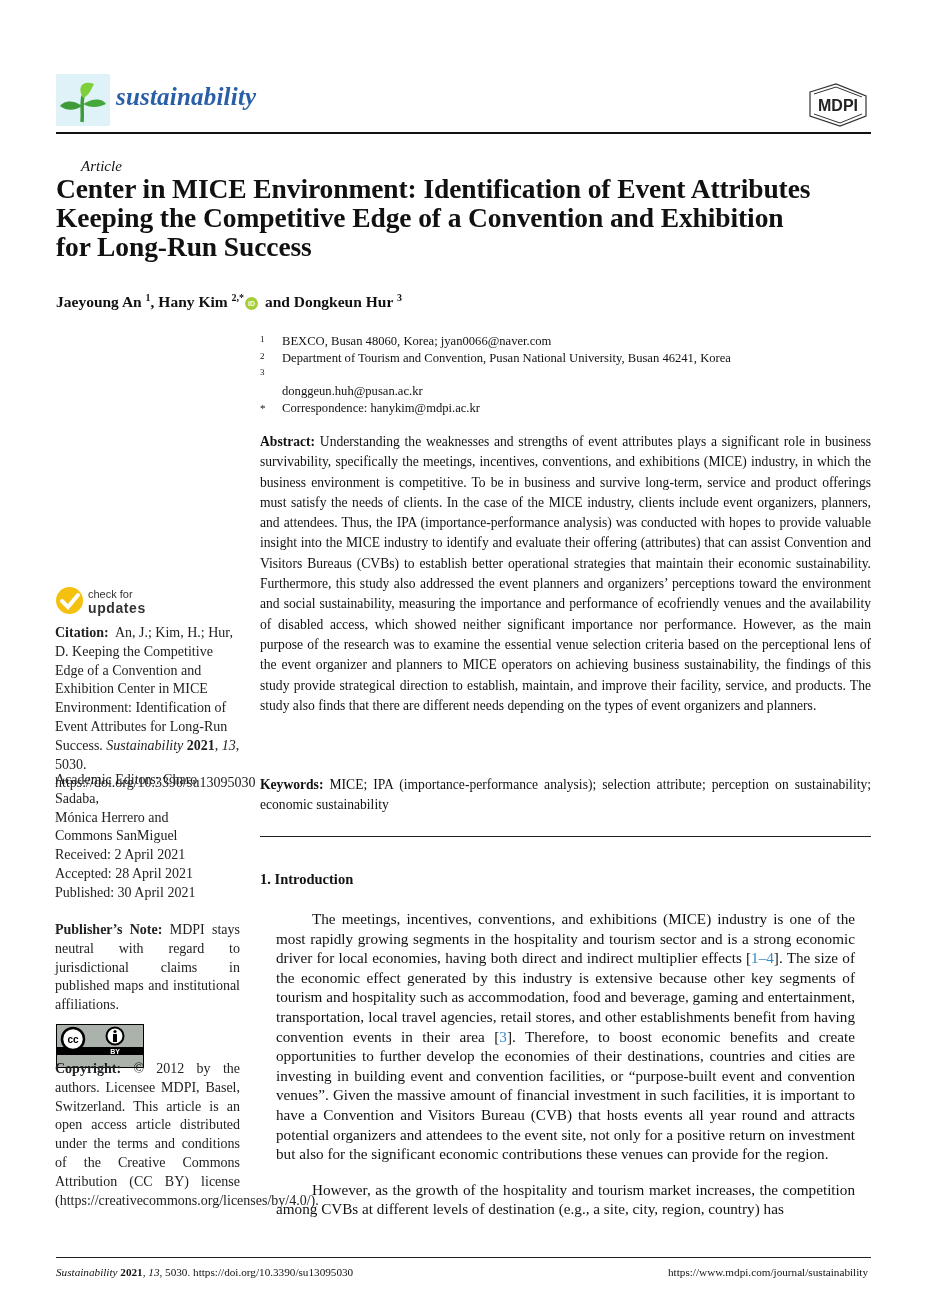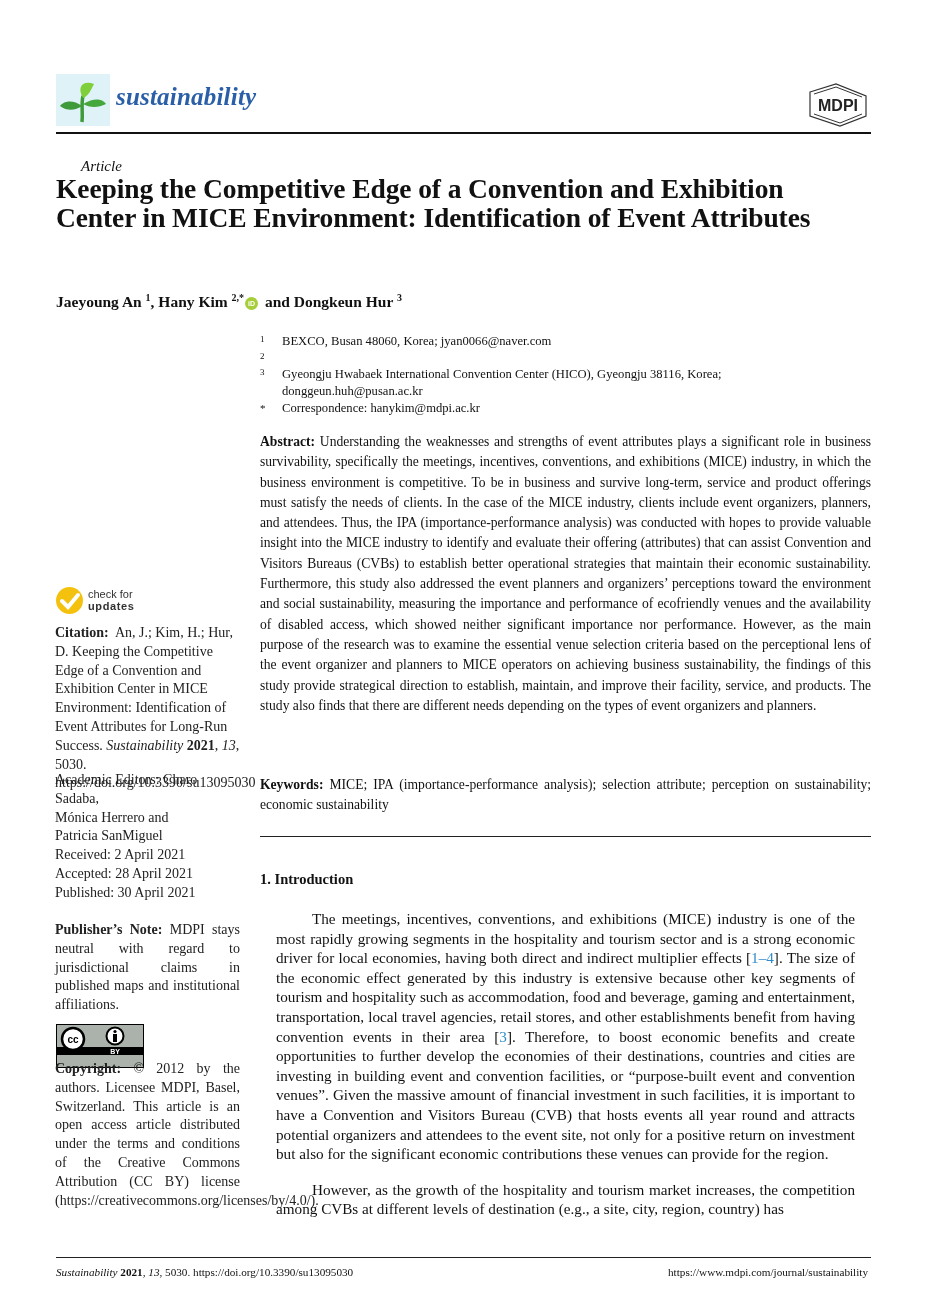--- a/index.html
+++ b/index.html
@@ -34,21 +34,21 @@
   
   #intro-heading { left: 260px; top: 871px; font-size: 14.5px; font-weight: bold; }
   #intro { left: 260px; top: 893px; width: 611px; font-size: 15.2px; line-height: 19.6px; text-align: justify; }
   #intro p { margin: 16px; text-indent: 36px; }
   .ref { color: #2f8bc9; }
 
   
   #check-updates { left: 56px; top: 587px; width: 150px; height: 28px; }
   #check-badge { position: absolute; left: 0; top: 0; width: 27px; height: 27px; border-radius: 50%; background: #f4c10f; }
   #check-text1 { position: absolute; left: 32px; top: 1px; font-family: "Liberation Sans", sans-serif; font-size: 11px; color: #333; }
-  #check-text2 { position: absolute; left: 32px; top: 13px; font-family: "Liberation Sans", sans-serif; font-size: 11px; font-weight: bold; color: #333; letter-spacing: 0.6px; }
+  #check-text2 { position: absolute; left: 32px; top: 13px; font-family: "Liberation Sans", sans-serif; font-size: 14px; font-weight: bold; color: #333; letter-spacing: 0.6px; }
 
   .side { left: 55px; width: 185px; font-size: 14px; line-height: 18.8px; color: #222; }
   #citation { top: 624px; }
   #editors { top: 771px; }
   #dates { top: 846px; }
   #pubnote { top: 921px; text-align: justify; }
   #cc-badge { left: 56px; top: 1024px; width: 88px; height: 44px; background: #aab2ab; border: 1px solid #000; box-sizing: border-box; }
   #copyright { top: 1060px; text-align: justify; }
 
   
@@ -74,44 +74,45 @@
     <path d="M4 10 L30 2 L60 14 L60 34 L34 44 L4 34 Z" fill="none" stroke="#333" stroke-width="1.2"></path>
     <path d="M8 12 L30 5 L56 15" fill="none" stroke="#333" stroke-width="1"></path>
     <path d="M56 32 L34 41 L8 32" fill="none" stroke="#333" stroke-width="1"></path>
     <text x="32" y="29" text-anchor="middle" font-family="Liberation Sans, sans-serif" font-weight="bold" font-size="16" fill="#222">MDPI</text>
   </svg>
 </div>
 <div id="header-rule" class="abs"></div>
 
 <div id="article-type" class="abs">Article</div>
 <div id="title" class="abs">
+  <div>Center in MICE Environment: Identification of Event Attributes</div>
   <div>Keeping the Competitive Edge of a Convention and Exhibition</div>
-  <div>Center in MICE Environment: Identification of Event Attributes</div>
+  <div>for Long-Run Success</div>
 </div>
 
 <div id="authors" class="abs">
   <span>Jaeyoung An</span>
   <sup>1</sup><span>, </span>
   <span>Hany Kim</span>
   <sup>2,*</sup><span class="orcid">iD</span><span> and </span>
   <span>Dongkeun Hur</span>
   <sup>3</sup>
 </div>
 
 <div id="affils" class="abs">
   <div class="aff">
     <span class="num">1</span>
     <span>BEXCO, Busan 48060, Korea; jyan0066@naver.com</span>
   </div>
   <div class="aff">
     <span class="num">2</span>
+    <span>Department of Tourism and Convention, Pusan National University, Busan 46241, Korea</span>
   </div>
   <div class="aff">
     <span class="num">3</span>
-    <span>Gyeongju Hwabaek International Convention Center (HICO), Gyeongju 38116, Korea;</span>
   </div>
   <div class="aff">
     <span class="num"></span>
     <span>donggeun.huh@pusan.ac.kr</span>
   </div>
   <div class="aff">
     <span class="star">*</span>
     <span>Correspondence: hanykim@mdpi.ac.kr</span>
   </div>
 </div>
@@ -147,21 +148,21 @@
   <span>An, J.; Kim, H.; Hur, D. Keeping the Competitive Edge of a Convention and Exhibition Center in MICE Environment: Identification of Event Attributes for Long-Run Success.</span>
   <i>Sustainability</i>
   <b>2021</b>,
   <i>13</i><span>, 5030.</span>
   <a>https://doi.org/10.3390/su13095030</a>
 </div>
 
 <div id="editors" class="abs side">
   <div>Academic Editors: Charo Sadaba,</div>
   <div>Mónica Herrero and</div>
-  <div>Patricia SanMiguel</div>
+  <div>Commons SanMiguel</div>
 </div>
 
 <div id="dates" class="abs side">
   <div>Received: 2 April 2021</div>
   <div>Accepted: 28 April 2021</div>
   <div>Published: 30 April 2021</div>
 </div>
 
 <div id="pubnote" class="abs side">
   <b>Publisher’s Note:</b>

